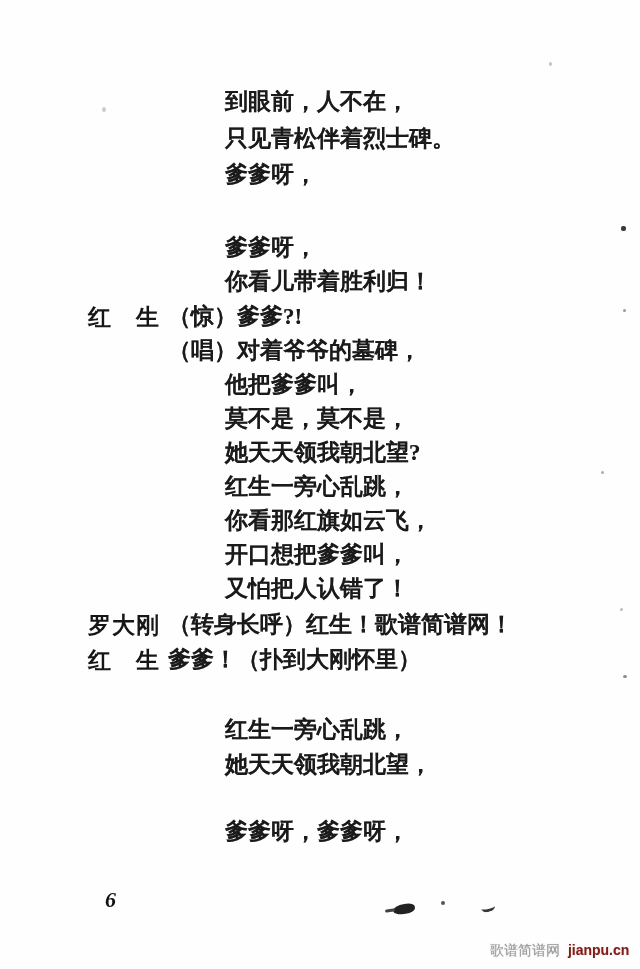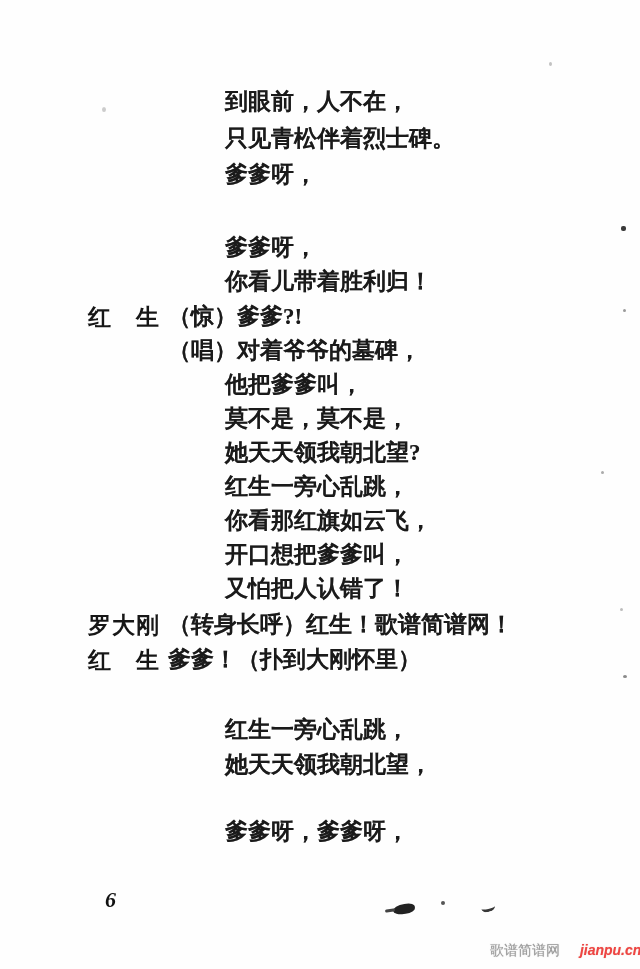--- a/index.html
+++ b/index.html
@@ -37,21 +37,21 @@
     font-size: 22px; font-weight: 700; font-style: italic;
     color: #111;
   }
   .watermark {
     position: absolute; left: 490px; top: 941px;
     font-size: 14px; line-height: 18px;
     font-family: "Liberation Sans", "DejaVu Sans", sans-serif;
     white-space: nowrap;
   }
   .wm-name { color: #9c9c9c; text-shadow: 0 0 1px rgba(150,150,150,0.6); }
-  .wm-url  { color: #ef4444; font-weight: 700; text-shadow: 0 0 1px rgba(196,104,58,0.5); margin-left: 16px; font-style: italic; }
+  .wm-url  { color: #7f1d1d; font-weight: 700; text-shadow: 0 0 1px rgba(196,104,58,0.5); margin-left: 4px; }
   .speck { position: absolute; border-radius: 50%; }
   .s1 { left: 549px; top: 62px;  width: 3px;  height: 4px;  background: #c2c2c2; }
   .s2 { left: 102px; top: 107px; width: 4px;  height: 5px;  background: #cccccc; }
   .s3 { left: 621px; top: 226px; width: 5px;  height: 5px;  background: #3a3a3a; border-radius: 2px; }
   .s4 { left: 623px; top: 309px; width: 3px;  height: 3px;  background: #9a9a9a; }
   .s5 { left: 601px; top: 471px; width: 3px;  height: 3px;  background: #ababab; }
   .s6 { left: 620px; top: 608px; width: 3px;  height: 3px;  background: #bdbdbd; }
   .s7 { left: 623px; top: 675px; width: 4px;  height: 3px;  background: #8a8a8a; }
   .smudge1 {
     position: absolute; left: 393px; top: 904px; width: 22px; height: 10px;

